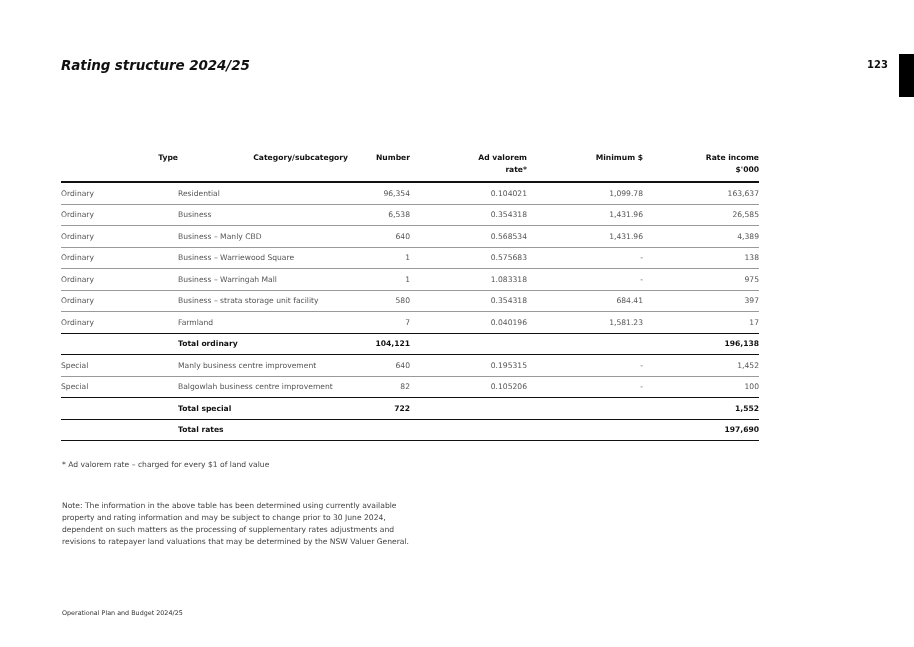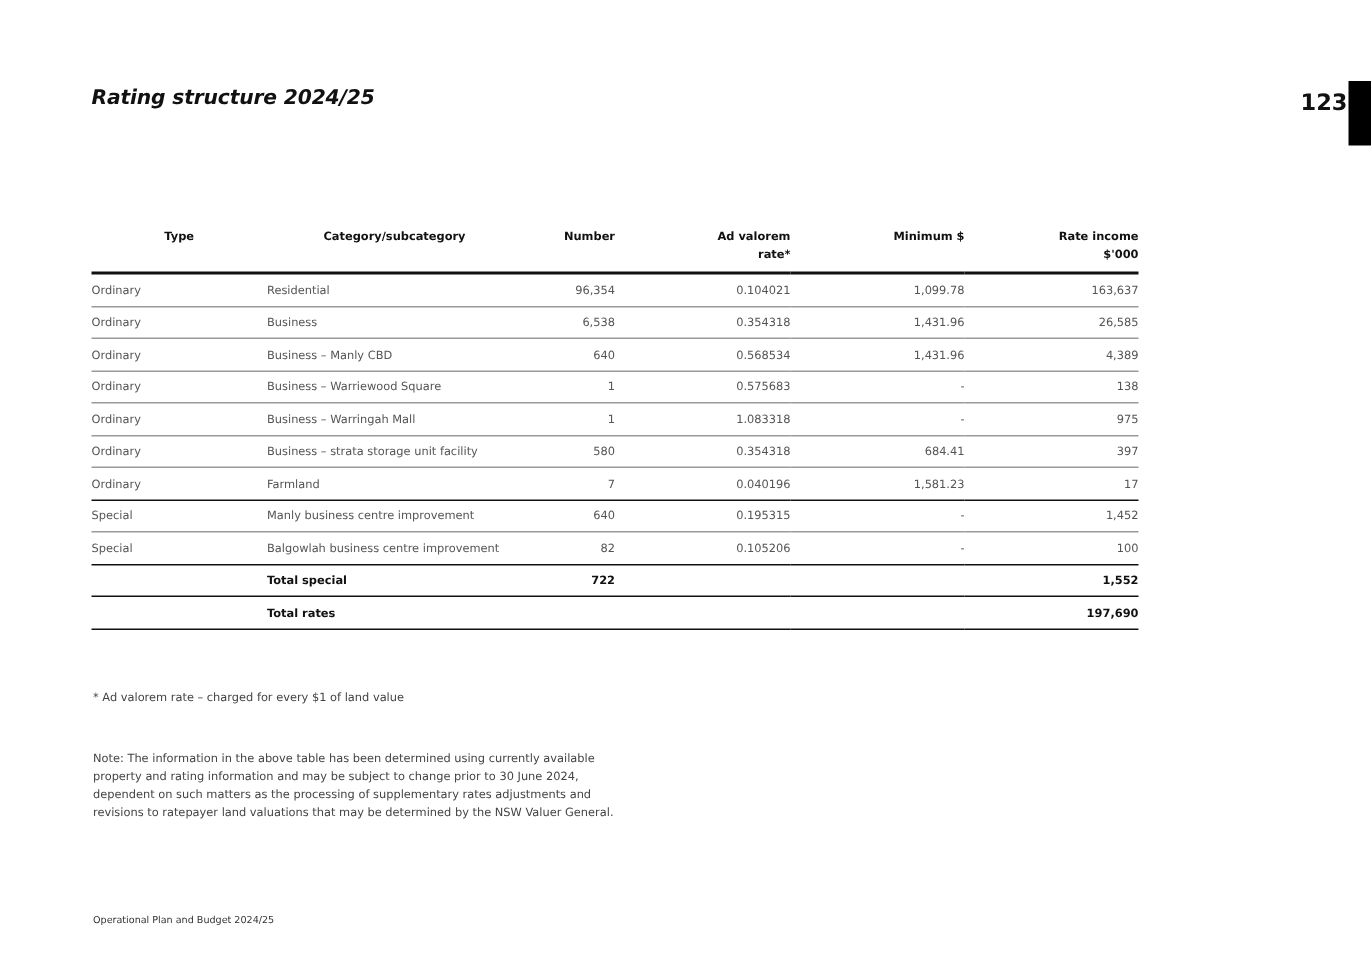--- a/index.html
+++ b/index.html
@@ -6,31 +6,31 @@
   body {
     width: 914px; height: 647px; background: #ffffff; position: relative; overflow: hidden;
     font-family: "DejaVu Sans", sans-serif; color: #1a1a1a;
   }
   .page-title {
     position: absolute; left: 61px; top: 57px; font-size: 13.5px; font-weight: bold; color: #111;
     letter-spacing: -0.1px;
     font-style: italic;
   }
   .page-number {
-    position: absolute; left: 867px; top: 59px; font-size: 15px; font-weight: bold; color: #111;
+    position: absolute; left: 867px; top: 59px; font-size: 10px; font-weight: bold; color: #111;
   }
   .page-tab {
     position: absolute; left: 899px; top: 54px; width: 15px; height: 43px; background: #000;
   }
   table.rates {
     position: absolute; left: 61px; top: 152px; width: 698px; border-collapse: collapse;
     font-size: 7.6px; color: #555;
   }
   table.rates th {
-    font-weight: bold; color: #111; text-align: center; vertical-align: top;
+    font-weight: bold; color: #111; text-align: right; vertical-align: top;
     padding: 0 0 5px 0; line-height: 12px; height: 24px;
     border-bottom: 2px solid #111;
   }
   table.rates td {
     height: 20.5px; padding: 0; vertical-align: middle;
     border-bottom: 1.5px solid #9a9a9a;
   }
   table.rates tr.total td { color: #111; font-weight: bold; border-bottom: 1.5px solid #111; }
   table.rates tr.before-total td { border-bottom: 1.5px solid #111; }
   .r { text-align: right !important; }
@@ -119,20 +119,28 @@
       <td class="r">397</td>
     </tr>
     <tr class="before-total">
       <td>Ordinary</td>
       <td>Farmland</td>
       <td class="r">7</td>
       <td class="r">0.040196</td>
       <td class="r">1,581.23</td>
       <td class="r">17</td>
     </tr>
+    <tr class="total">
+      <td></td>
+      <td>Total ordinary</td>
+      <td class="r">104,121</td>
+      <td class="r"></td>
+      <td class="r"></td>
+      <td class="r">196,138</td>
+    </tr>
     <tr>
       <td>Special</td>
       <td>Manly business centre improvement</td>
       <td class="r">640</td>
       <td class="r">0.195315</td>
       <td class="r">-</td>
       <td class="r">1,452</td>
     </tr>
     <tr class="before-total">
       <td>Special</td>

